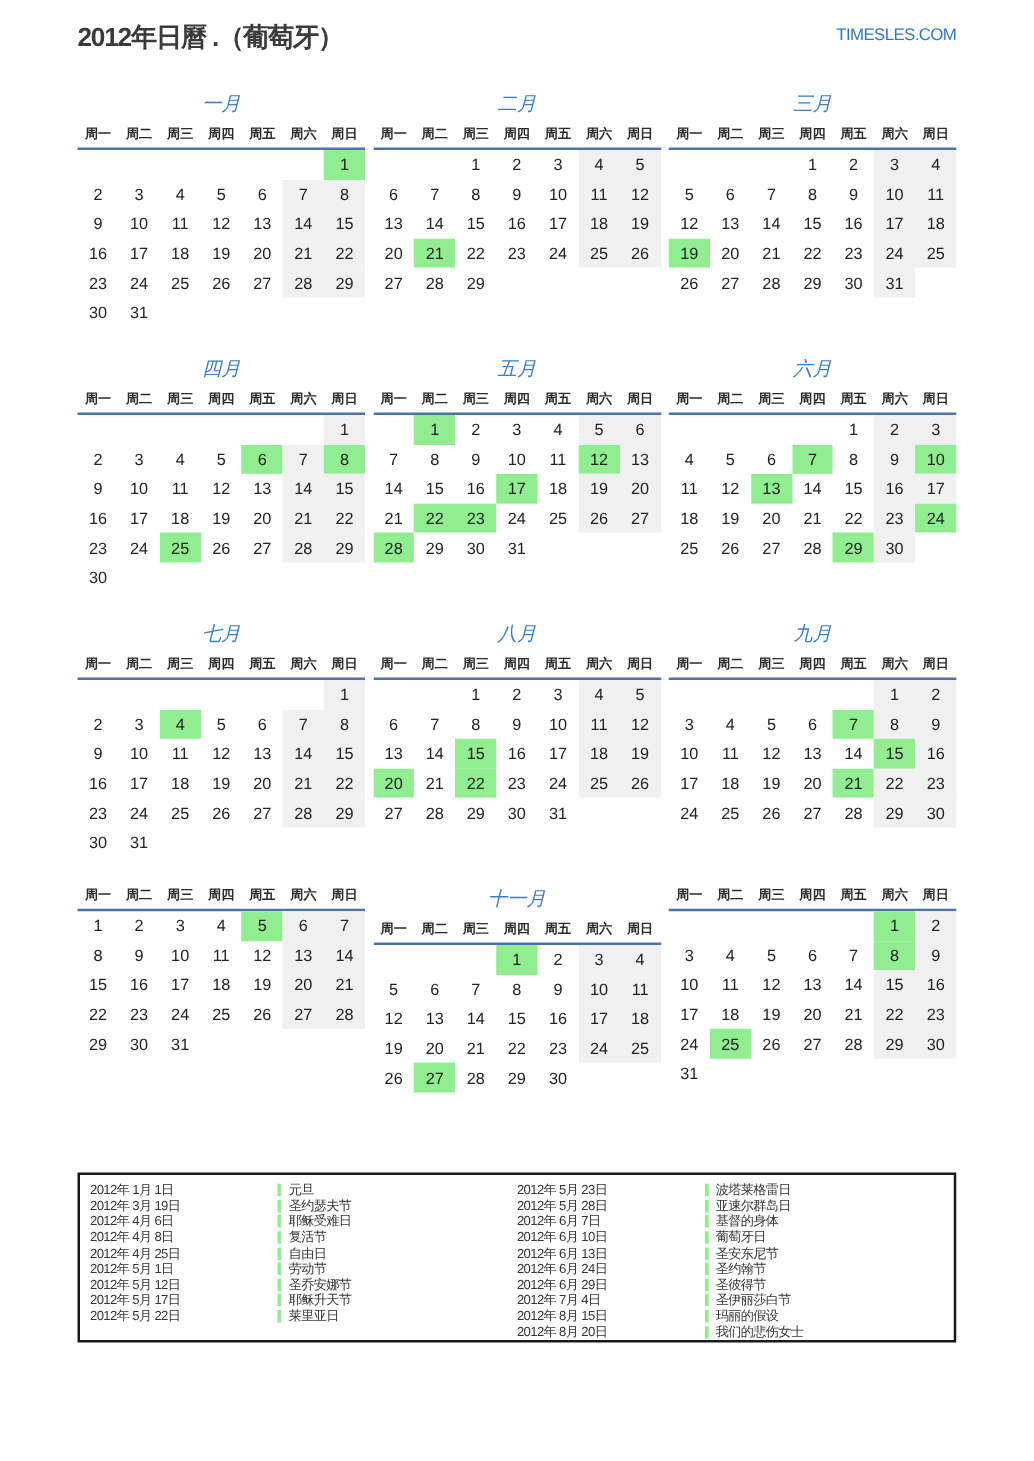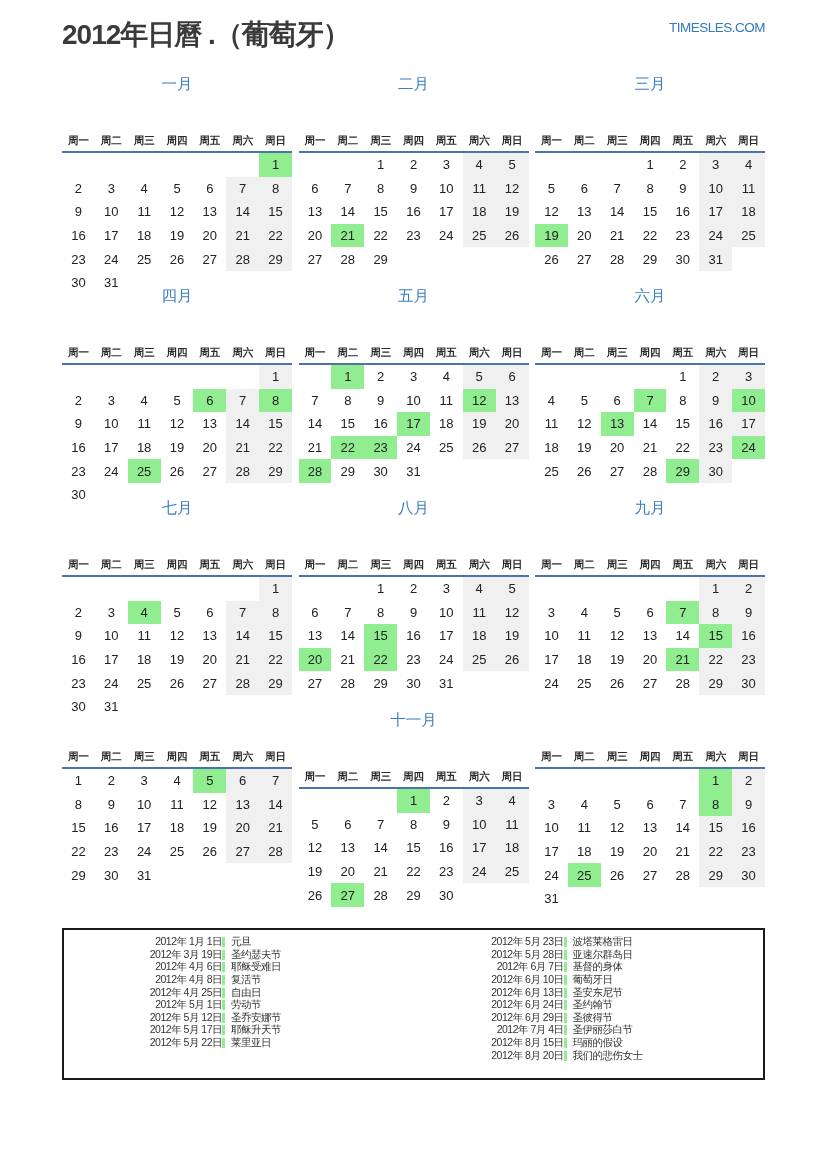--- a/index.html
+++ b/index.html
@@ -17,68 +17,66 @@
     color:var(--text-dark);
     position:relative;
     overflow:hidden;
   }
   .page{position:absolute;left:62px;top:0;width:703px;}
   header{
     display:flex;justify-content:space-between;align-items:flex-start;
     padding-top:16px;height:58px;
   }
   h1.page-title{
-    font-size:28px;font-weight:600;color:#3a3a3a;
+    font-size:21px;font-weight:600;color:#3a3a3a;
     letter-spacing:-1px;white-space:nowrap;
   }
   .logo{
     font-size:13.5px;font-weight:400;color:#3178be;
     letter-spacing:-0.5px;text-decoration:none;margin-top:4px;
   }
   
   .months{
     display:grid;
     grid-template-columns:repeat(3,230px);
     column-gap:6.5px;
     grid-auto-rows:212px;
     margin-top:16px;
   }
   .month{width:230px;}
   .month-title{
     font-size:15.5px;font-weight:400;color:var(--accent-blue);
-    text-align:center;line-height:20px;margin-bottom:7px;
+    text-align:center;line-height:20px;margin-bottom:7px;font-style:italic;
   }
   .weekday-row{
     display:grid;grid-template-columns:repeat(7,1fr);
     padding-bottom:4px;
     border-bottom:2px solid var(--rule-blue);
-    margin-top:40px;
   }
   .weekday{
     font-size:10.5px;font-weight:600;color:#2a2a2a;
     text-align:center;line-height:13px;
   }
   .day-grid{
     display:grid;grid-template-columns:repeat(7,1fr);
     grid-auto-rows:23.6px;
   }
   .day-cell{
     display:flex;align-items:center;justify-content:center;
     font-size:13px;color:#222;
   }
   .day-cell.weekend{background:var(--weekend-gray);}
   .day-cell.holiday{background:var(--holiday-green);}
   
   .legend{
-    width:703px;height:152px;
+    width:703px;height:136px;
     border:2px solid #1a1a1a;
-    margin-top:6px;
+    margin-top:16px;
     padding:6px 8px 4px 8px;
     display:flex;
-    text-align:right;
   }
   .legend-col{width:50%;display:flex;flex-direction:column;}
   .legend-row{
     display:flex;align-items:center;height:12.6px;
   }
   .legend-date{
     width:150px;font-size:10.5px;color:#333;
     letter-spacing:-0.5px;white-space:nowrap;
   }
   .legend-bar{

